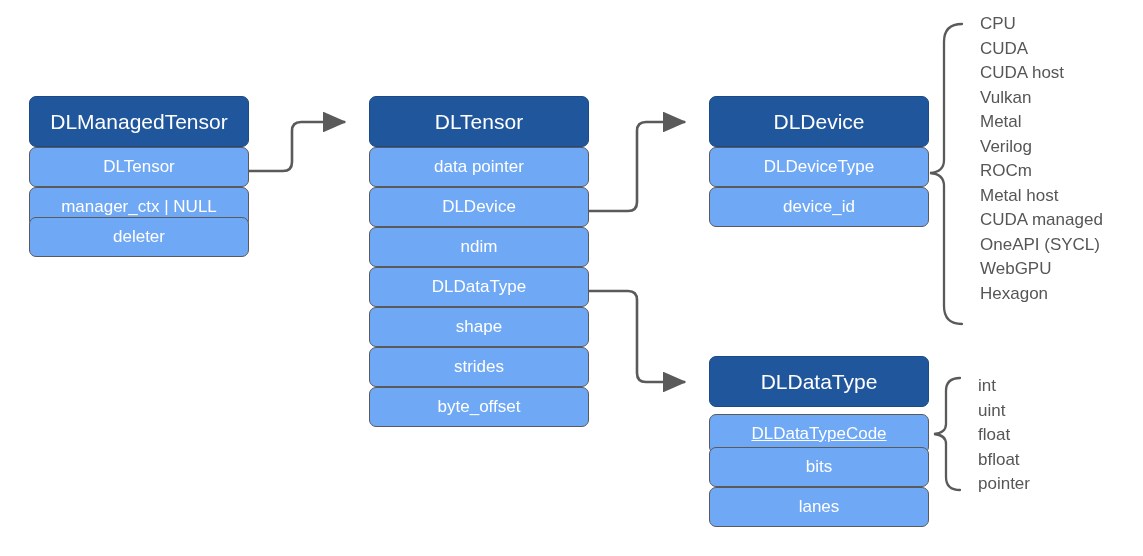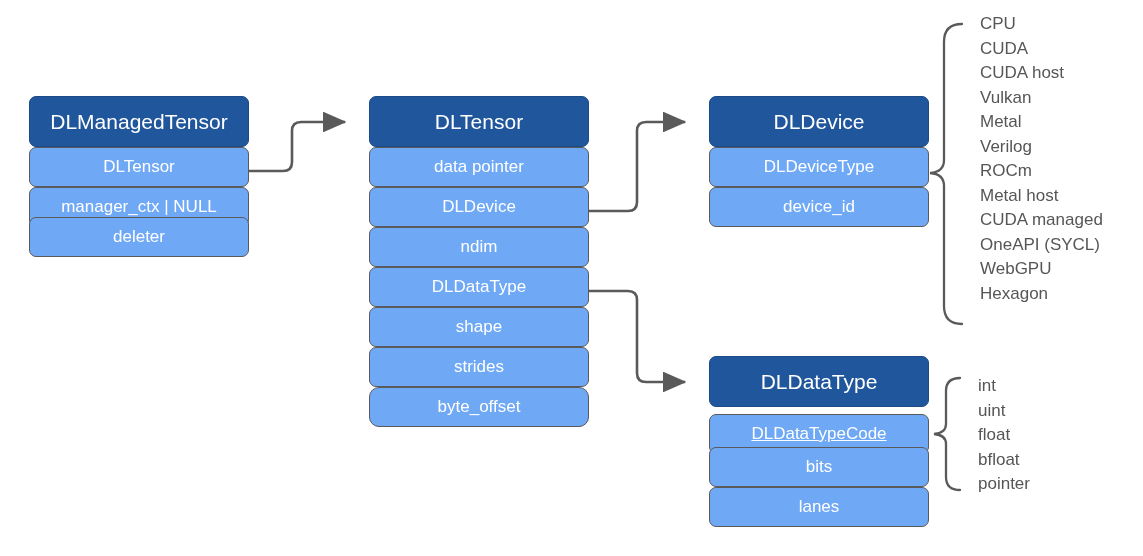--- a/index.html
+++ b/index.html
@@ -75,21 +75,21 @@
   </div>
 
   <div class="struct" style="left:357px;top:96px;width:220px;height:334px;">
     <div class="row header" style="top:0px;">DLTensor</div>
     <div class="row field" style="top:51px;">data pointer</div>
     <div class="row field" style="top:91px;">DLDevice</div>
     <div class="row field" style="top:131px;">ndim</div>
     <div class="row field" style="top:171px;">DLDataType</div>
     <div class="row field" style="top:211px;">shape</div>
     <div class="row field" style="top:251px;">strides</div>
-    <div class="row field" style="top:291px;border-radius:10px;">byte_offset</div>
+    <div class="row field" style="top:291px;">byte_offset</div>
   </div>
 
   <div class="struct" style="left:697px;top:96px;width:220px;height:134px;">
     <div class="row header" style="top:0px;">DLDevice</div>
     <div class="row field" style="top:91px;">device_id</div>
     <div class="row field" style="top:51px;">DLDeviceType</div>
   </div>
 
   <div class="struct" style="left:697px;top:356px;width:220px;height:174px;">
     <div class="row header" style="top:0px;">DLDataType</div>

